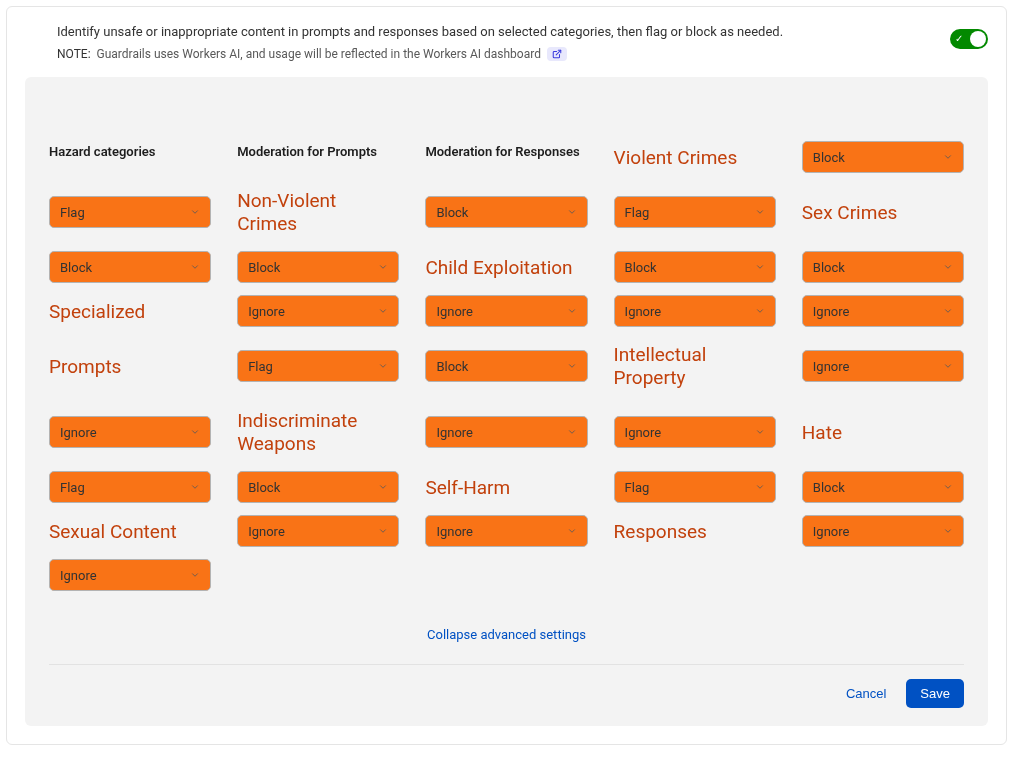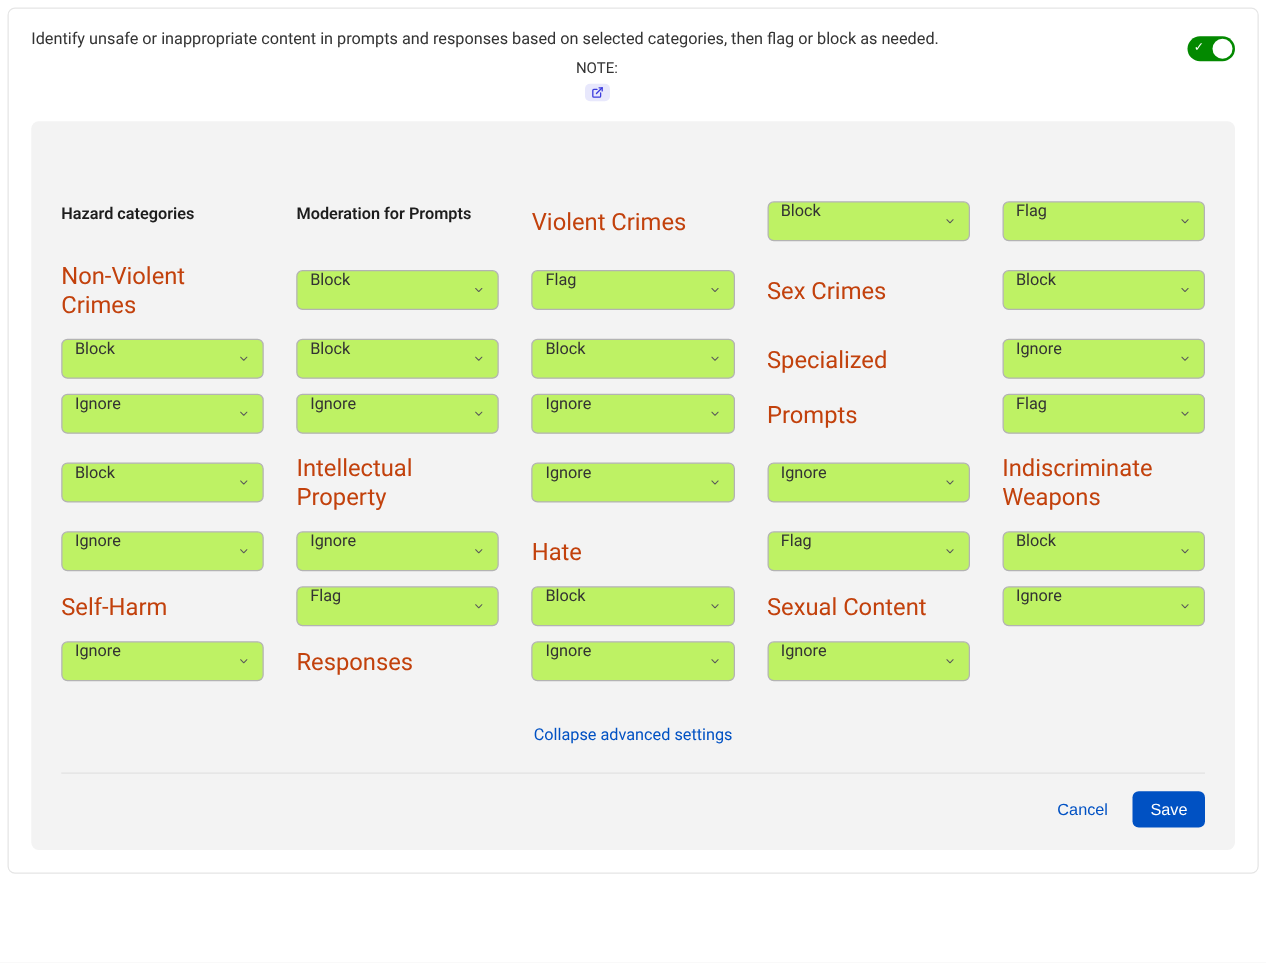--- a/index.html
+++ b/index.html
@@ -20,35 +20,35 @@
       padding: 16px 18px 18px 18px;
     }
     .header-row {
       display: flex;
       justify-content: space-between;
       align-items: flex-start;
       gap: 20px;
     }
     .header-text {
       flex: 1;
+      margin-left: 32px;
     }
     .description {
       color: #333;
       font-size: 13px;
       margin-bottom: 6px;
       line-height: 1.4;
     }
     .note-line {
       font-size: 12px;
       color: #595959;
       display: flex;
       align-items: center;
       gap: 6px;
       flex-wrap: wrap;
-      flex-direction: column;
     }
     .note-label {
       color: #333;
     }
     .link-badge {
       display: inline-flex;
       align-items: center;
       justify-content: center;
       background: #e8e8fc;
       color: #3b3bdd;
@@ -104,29 +104,29 @@
     .row-label {
       color: #c2410c;
       font-size: 19px;
       padding: 10px 0;
     }
     .select-wrap {
       padding: 6px 0;
     }
     .select {
       width: 100%;
-      background: #bef264;
+      background: #f97316;
       border: 1px solid #b3b3b3;
       border-radius: 5px;
       height: 32px;
       padding: 0 30px 0 10px;
       font-size: 13px;
       color: #333;
       display: flex;
-      align-items: flex-start;
+      align-items: center;
       position: relative;
       cursor: pointer;
     }
     .chevron {
       position: absolute;
       right: 10px;
       top: 50%;
       transform: translateY(-50%);
       width: 10px;
       height: 10px;
@@ -178,39 +178,41 @@
   </style>
 </head>
 <body>
 
 <div class="card">
   <div class="header-row">
     <div class="header-text">
       <div class="description">Identify unsafe or inappropriate content in prompts and responses based on selected categories, then flag or block as needed.</div>
       <div class="note-line">
         <span class="note-label">NOTE:</span>
+        <span>Guardrails uses Workers AI, and usage will be reflected in the Workers AI dashboard</span>
         <span class="link-badge">
           <svg width="10" height="10" viewBox="0 0 24 24" fill="none" stroke="currentColor" stroke-width="2.5" stroke-linecap="round" stroke-linejoin="round">
               <path d="M18 13v6a2 2 0 0 1-2 2H5a2 2 0 0 1-2-2V8a2 2 0 0 1 2-2h6"></path>
               <polyline points="15 3 21 3 21 9"></polyline>
               <line x1="10" y1="14" x2="21" y2="3"></line>
             </svg>
         </span>
       </div>
     </div>
     <div class="toggle">
       <span class="toggle-check">✓</span>
       <span class="toggle-knob"></span>
     </div>
   </div>
 
   <div class="panel">
     <div class="grid" id="grid">
       <div class="col-header">Hazard categories</div>
       <div class="col-header">Moderation for Prompts</div>
+      <div class="col-header">Moderation for Responses</div>
     <div class="row-label">Violent Crimes</div>
         <div class="select-wrap">
           <div class="select">
             <span>Block</span>
             <span class="chevron">
               <svg viewBox="0 0 24 24" fill="none" stroke="#595959" stroke-width="2" stroke-linecap="round" stroke-linejoin="round">
                 <polyline points="6 9 12 15 18 9"></polyline>
               </svg>
             </span>
           </div>
@@ -260,20 +262,21 @@
         <div class="select-wrap">
           <div class="select">
             <span>Block</span>
             <span class="chevron">
               <svg viewBox="0 0 24 24" fill="none" stroke="#595959" stroke-width="2" stroke-linecap="round" stroke-linejoin="round">
                 <polyline points="6 9 12 15 18 9"></polyline>
               </svg>
             </span>
           </div>
         </div>
+        <div class="row-label">Child Exploitation</div>
         <div class="select-wrap">
           <div class="select">
             <span>Block</span>
             <span class="chevron">
               <svg viewBox="0 0 24 24" fill="none" stroke="#595959" stroke-width="2" stroke-linecap="round" stroke-linejoin="round">
                 <polyline points="6 9 12 15 18 9"></polyline>
               </svg>
             </span>
           </div>
         </div>

